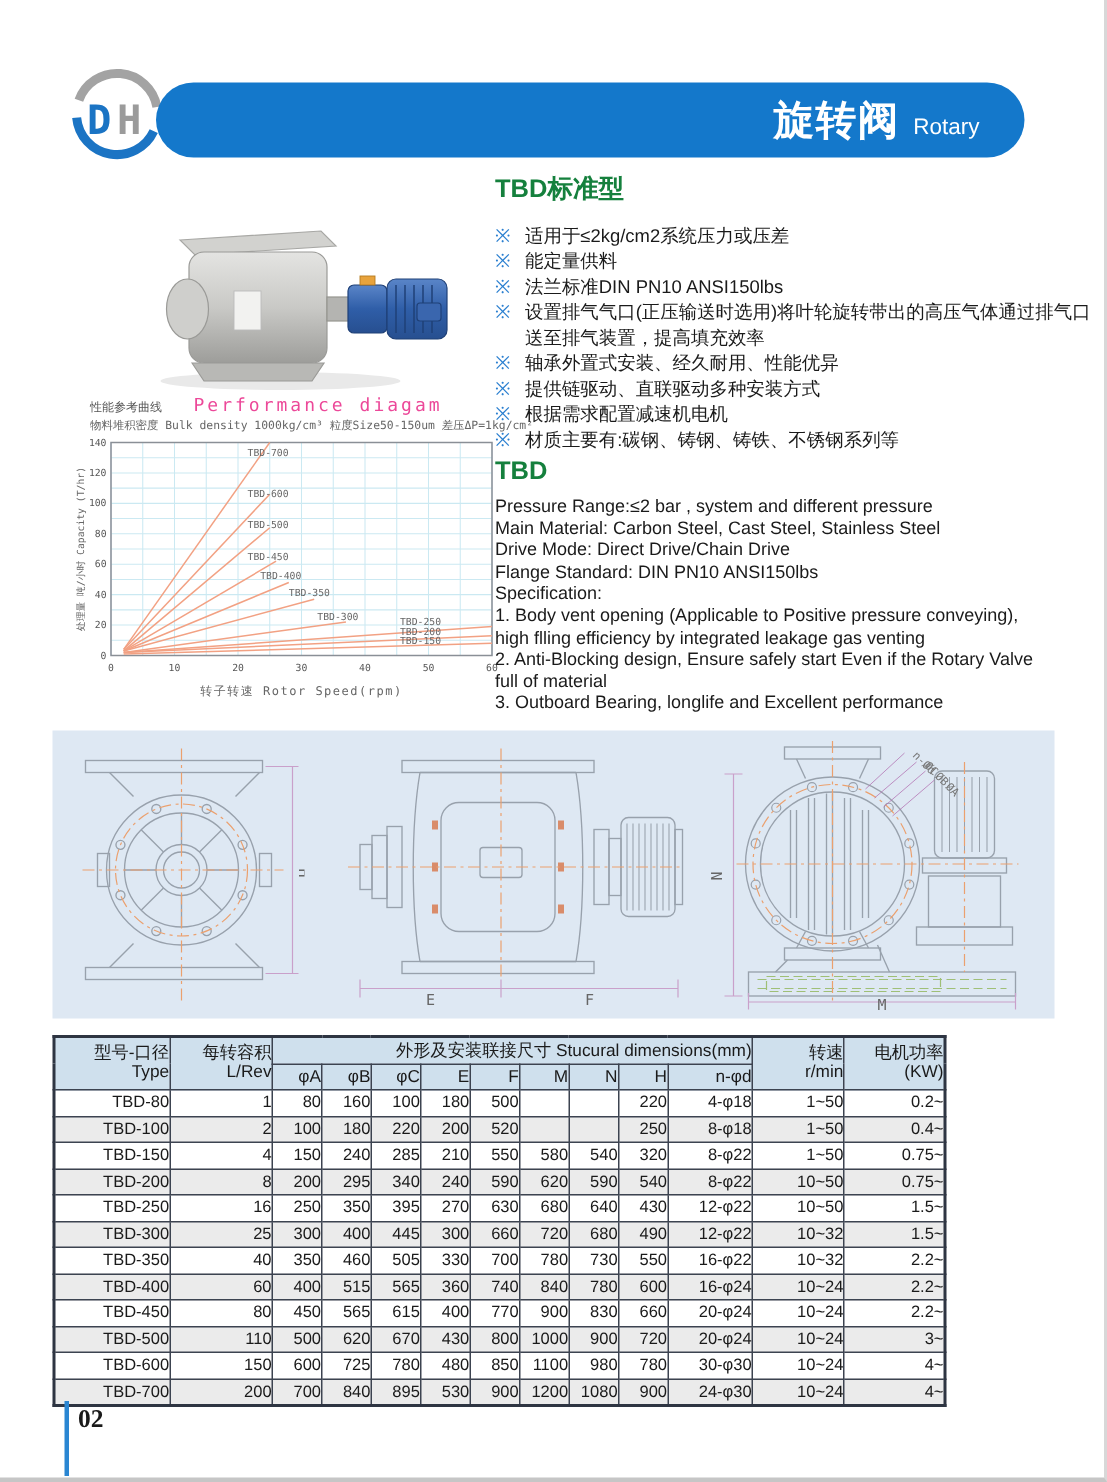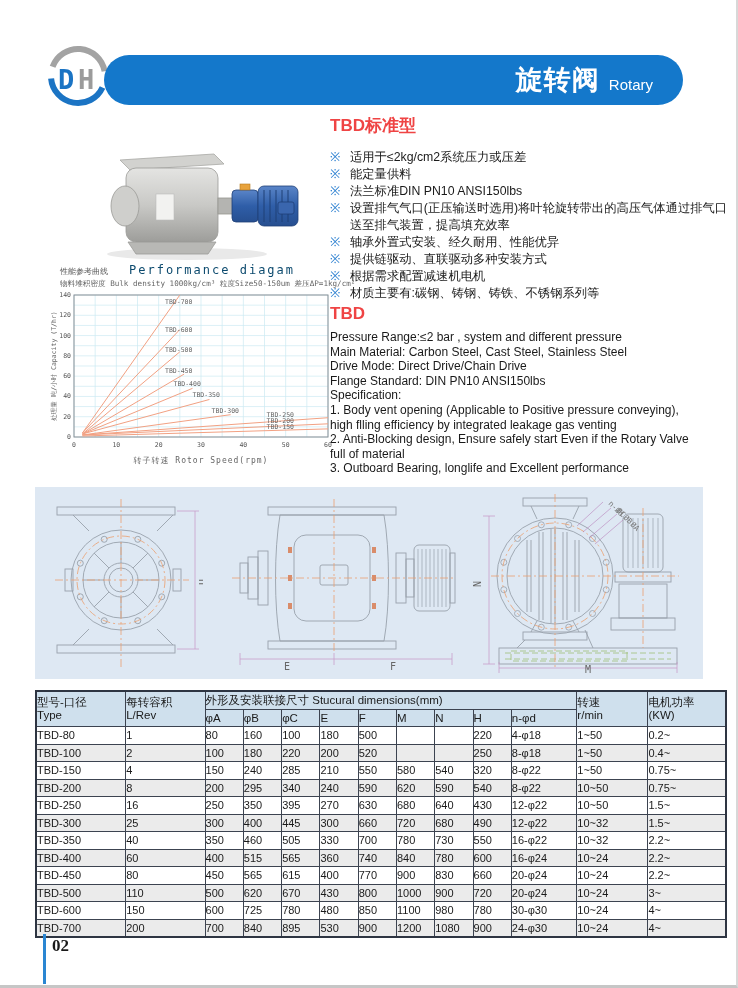--- a/index.html
+++ b/index.html
@@ -8,42 +8,42 @@
         border-right:2px solid #d8d8d8;border-bottom:3px solid #c6c6c6;box-sizing:border-box;}
   
   .logo{position:absolute;left:46px;top:44px;width:64px;height:64px;}
   .banner{position:absolute;left:104px;top:55px;width:579px;height:50px;background:#1478cb;
           border-radius:25px;display:flex;align-items:center;justify-content:flex-end;
           padding-right:30px;box-sizing:border-box;gap:9px;}
   .banner .zh{color:#fff;font-size:27px;font-weight:bold;letter-spacing:1px;margin-left:24px;}
   .banner .en{color:#fff;font-size:15px;margin-top:8px;}
   
   .intro{position:absolute;left:330px;top:114px;width:404px;}
-  .sec-title{color:#ef4444;font-size:17px;font-weight:bold;margin:0 0 12px 0;}
+  .sec-title{color:#15803d;font-size:17px;font-weight:bold;margin:0 0 12px 0;}
   .features{list-style:none;margin:0;padding:0;font-size:12.3px;line-height:17px;}
   .features li{padding-left:20px;position:relative;}
   .features li .mk{position:absolute;left:0;color:#2a7fd0;}
   
   .photo{position:absolute;left:92px;top:146px;width:215px;height:118px;}
   
   .chart-block{position:absolute;left:48px;top:263px;width:290px;}
   .chart-title-row{display:flex;align-items:baseline;gap:21px;padding-left:12px;}
   .ct-zh{font-size:8px;color:#555;}
-  .ct-en{font-size:12px;color:#0c4a6e;font-family:"DejaVu Sans Mono",monospace;letter-spacing:2px;}
+  .ct-en{font-size:12px;color:#ec4899;font-family:"DejaVu Sans Mono",monospace;letter-spacing:2px;}
   .chart-sub{font-size:7.6px;color:#666;font-family:"DejaVu Sans Mono",monospace;
              padding-left:12px;margin-top:2px;white-space:nowrap;}
   
   .specs{position:absolute;left:330px;top:304px;width:447px;}
   .specs .lines{font-size:12px;line-height:14.6px;}
   
   .draw-band{position:absolute;left:35px;top:487px;width:668px;height:192px;background:#dee8f3;
              display:flex;align-items:center;justify-content:space-between;padding:0 8px;box-sizing:border-box;}
   
-  .dim-table{position:absolute;left:35px;top:690px;width:692px;border-collapse:collapse;
-             table-layout:fixed;font-size:11px;text-align:left;}
+  .dim-table{position:absolute;left:35px;top:690px;width:596px;border-collapse:collapse;
+             table-layout:fixed;font-size:11px;text-align:right;}
   .dim-table th,.dim-table td{border:1px solid #3c4350;padding:0;height:16.5px;font-weight:normal;}
   .dim-table thead th{background:#cfe0ed;font-size:11.5px;}
   .dim-table{border:2px solid #2e3542;}
   .dim-table tbody tr:nth-child(even) td{background:#ebebeb;}
   .hdr2{line-height:13px;}
   
   .footer{position:absolute;left:43px;top:934px;display:flex;align-items:flex-start;gap:6px;}
   .foot-rule{width:3px;height:50px;background:#2a86d2;}
   .page-num{font-family:"Liberation Serif",serif;font-weight:bold;font-size:17px;margin-top:2px;}
   text{font-family:"DejaVu Sans Mono",monospace;}

